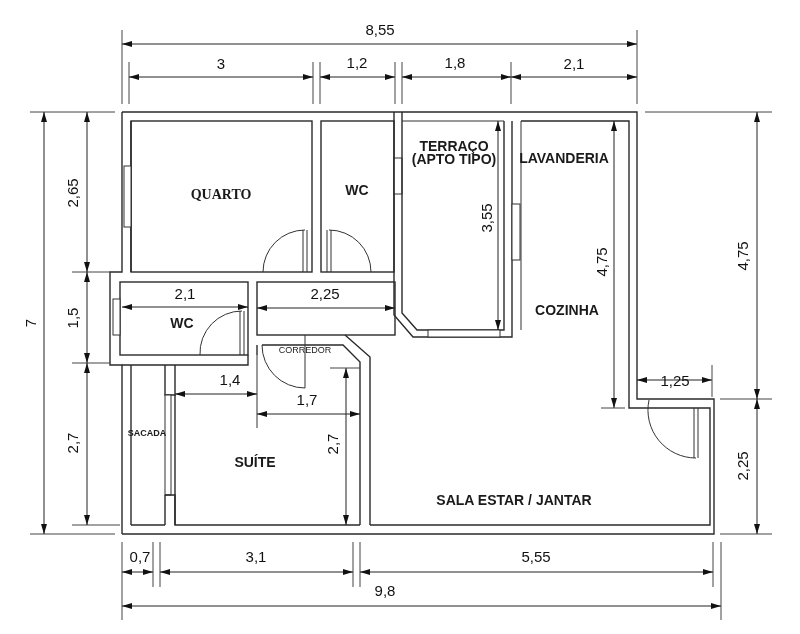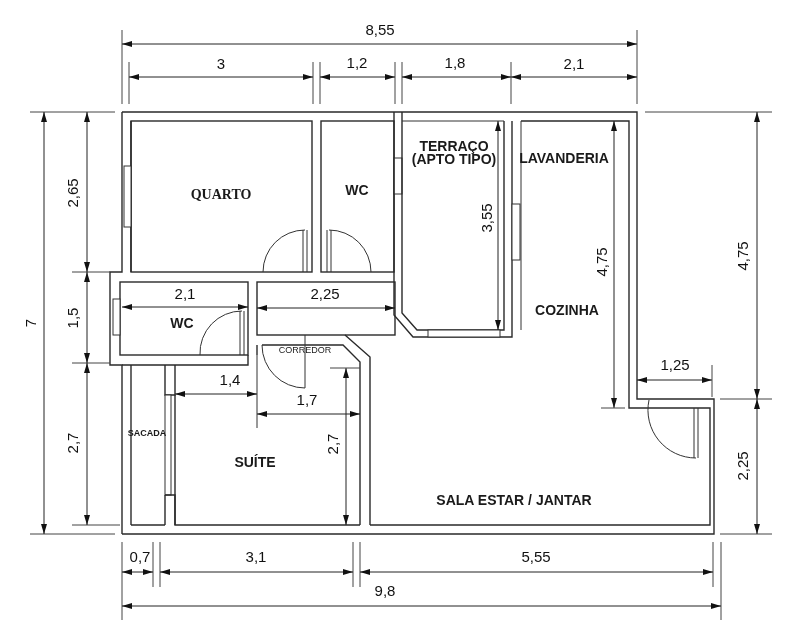--- a/index.html
+++ b/index.html
@@ -192,14 +192,14 @@
 <div class="dimtxt" style="left:536px;top:556px;">5,55</div>
 <div class="dimtxt" style="left:385px;top:590px;">9,8</div>
 
 <div class="dimtxt" style="left:185px;top:293px;">2,1</div>
 <div class="dimtxt" style="left:325px;top:293px;">2,25</div>
 <div class="dimtxt vert" style="left:486px;top:218px;">3,55</div>
 <div class="dimtxt vert" style="left:601px;top:262px;">4,75</div>
 <div class="dimtxt" style="left:230px;top:379px;">1,4</div>
 <div class="dimtxt" style="left:307px;top:399px;">1,7</div>
 <div class="dimtxt vert" style="left:332px;top:444px;">2,7</div>
-<div class="dimtxt" style="left:675px;top:364px;text-align:right;">1,25</div>
+<div class="dimtxt" style="left:675px;top:380px;text-align:right;">1,25</div>
 </div>
 
 </body></html>

